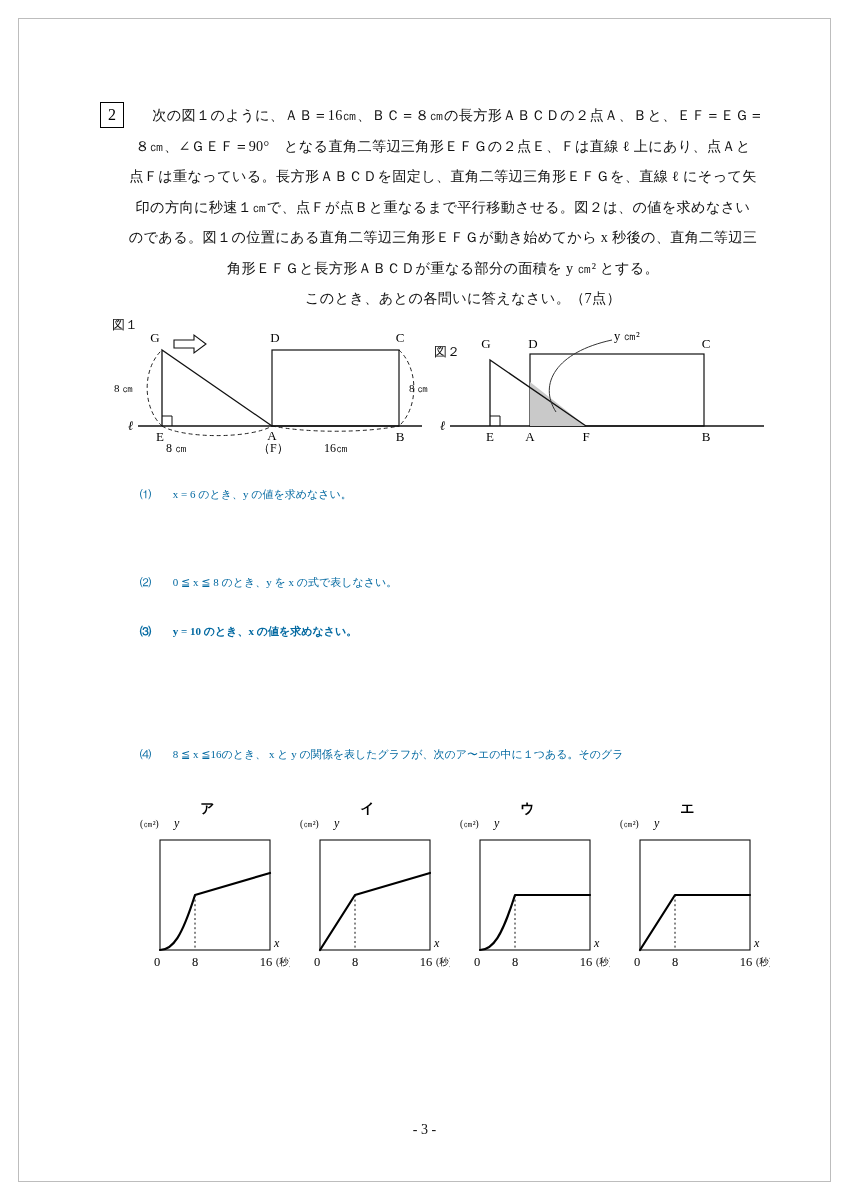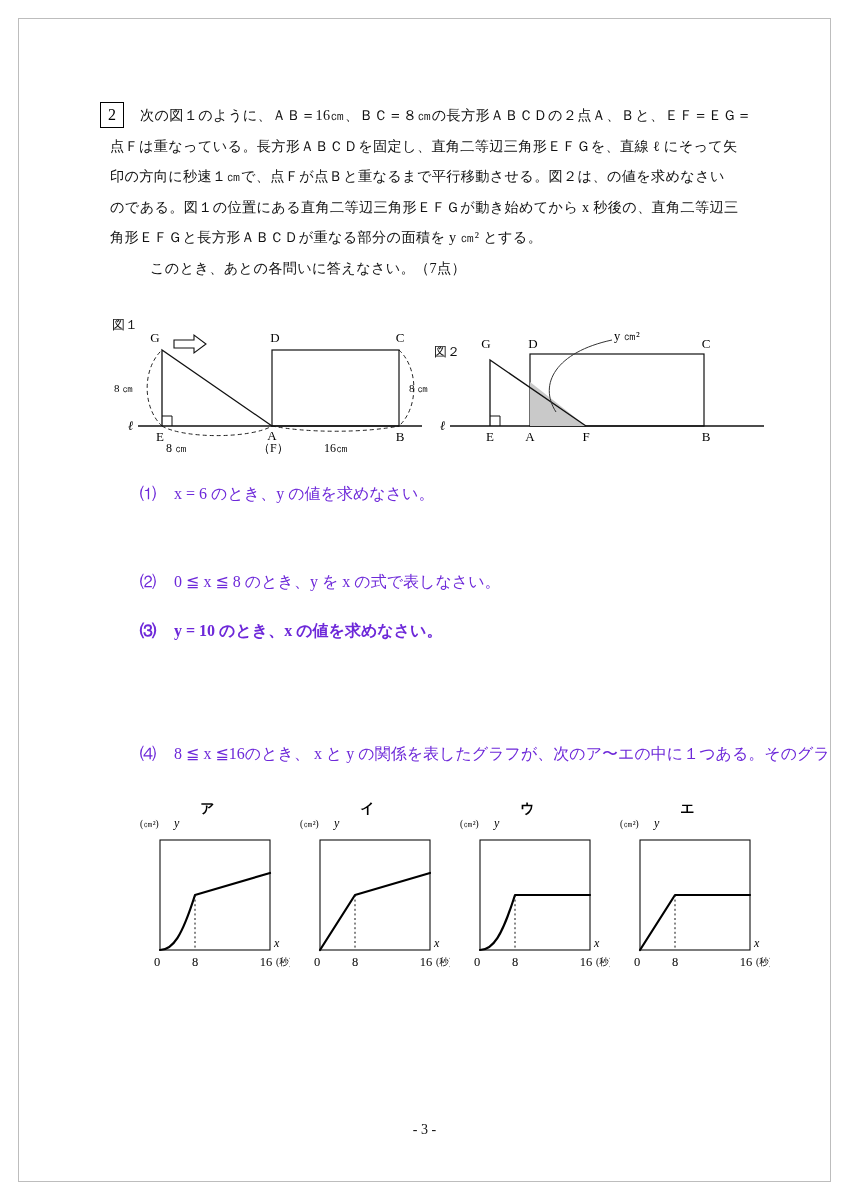--- a/index.html
+++ b/index.html
@@ -56,20 +56,21 @@
   }
   .body-line {
     font-size: 14.2px;
     line-height: 30.5px;
     letter-spacing: 0.3px;
     color: #111;
     white-space: nowrap;
   }
   #stem-lines {
     margin-left: 38px;
+    text-align: center;
   }
   #stem-lines .body-line:first-child {
     text-indent: 2px;
   }
 
   
   #figures {
     position: absolute;
     left: 112px;
     top: 316px;
@@ -79,23 +80,23 @@
   .fig-caption {
     position: absolute;
     font-size: 13px;
     color: #111;
   }
   .fig-svg { position: absolute; }
 
   
   .subq {
     position: absolute;
-    font-size: 16px;
+    font-size: 11px;
     line-height: 28px;
-    color: #6d28d9;
+    color: #0369a1;
     white-space: nowrap;
   }
   .subq .label { display: inline-block; width: 30px; }
 
   
   #graphs {
     position: absolute;
     left: 140px;
     top: 800px;
     width: 660px;
@@ -146,20 +147,23 @@
   <div id="page-frame"></div>
 
   <div id="problem-block">
     <div id="qnum-box">
       <span>2</span>
     </div>
 
     <div id="stem-lines">
       <div class="body-line">
         <span>次の図１のように、ＡＢ＝16㎝、ＢＣ＝８㎝の長方形ＡＢＣＤの２点Ａ、Ｂと、ＥＦ＝ＥＧ＝</span>
+      </div>
+      <div class="body-line" style="margin-left:-28px">
+        <span>８㎝、∠ＧＥＦ＝90°　となる直角二等辺三角形ＥＦＧの２点Ｅ、Ｆは直線 ℓ 上にあり、点Ａと</span>
       </div>
       <div class="body-line" style="margin-left:-28px">
         <span>点Ｆは重なっている。長方形ＡＢＣＤを固定し、直角二等辺三角形ＥＦＧを、直線 ℓ にそって矢</span>
       </div>
       <div class="body-line" style="margin-left:-28px">
         <span>印の方向に秒速１㎝で、点Ｆが点Ｂと重なるまで平行移動させる。図２は、の値を求めなさい</span>
       </div>
       <div class="body-line" style="margin-left:-28px">
         <span>のである。図１の位置にある直角二等辺三角形ＥＦＧが動き始めてから x 秒後の、直角二等辺三</span>
       </div>

